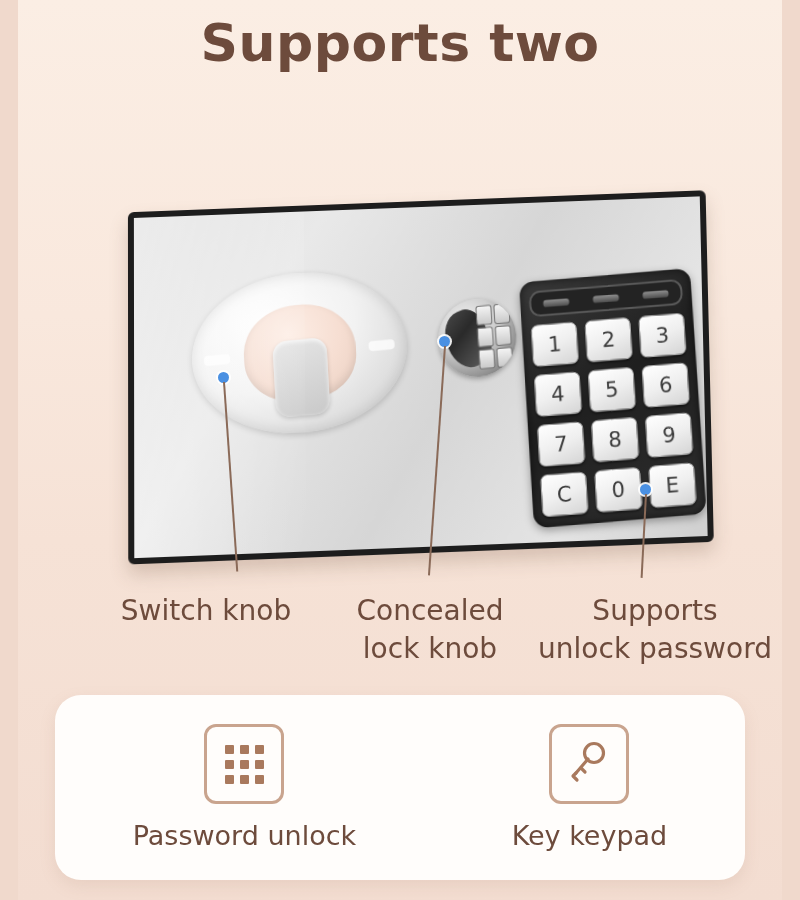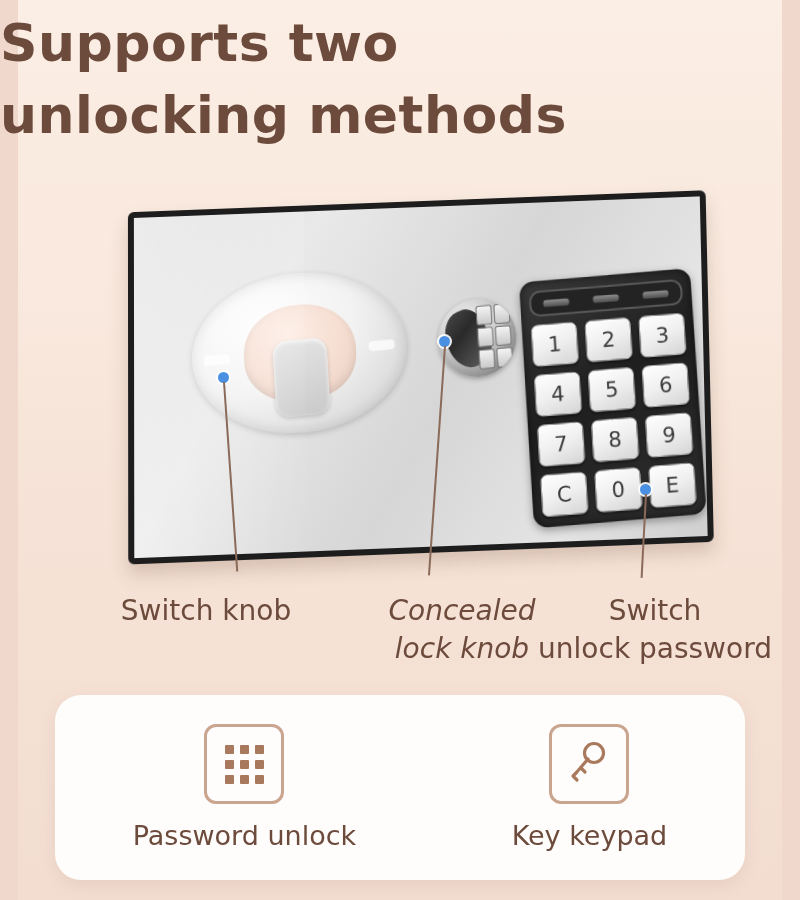--- a/index.html
+++ b/index.html
@@ -28,21 +28,21 @@
     background: #f0d9cc;
   }
   .bg-side-l { left: 0; }
   .bg-side-r { right: 0; }
 
   
   .headline {
     position: absolute;
     top: 8px;
     left: 0; right: 0;
-    text-align: left;
+    text-align: center;
     color: #6d4b3c;
     font-family: "DejaVu Sans", sans-serif;
     font-weight: bold;
     font-size: 52px;
     line-height: 1.38;
     letter-spacing: 0.5px;
   }
   .headline .line { display: block; }
 
   
@@ -242,21 +242,21 @@
   }
   .cap {
     position: absolute;
     color: #6d4b3c;
     font-size: 28px;
     line-height: 1.35;
     text-align: center;
     font-family: "DejaVu Sans", sans-serif;
   }
   .cap-1 { left: 96px;  width: 220px; }
-  .cap-2 { left: 362px; width: 200px; font-style: italic; }
+  .cap-2 { left: 330px; width: 200px; }
   .cap-3 { left: 530px; width: 250px; }
 
   
   .card {
     position: absolute;
     left: 55px;
     top: 695px;
     width: 690px;
     height: 185px;
     background: #fffdfb;
@@ -302,21 +302,20 @@
 </style>
 </head>
 <body>
 
 <div class="bg"></div>
 <div class="bg-side-l"></div>
 <div class="bg-side-r"></div>
 
 <div class="headline">
   <span class="line">Supports two</span>
-  <span class="line">unlocking methods</span>
 </div>
 
 <div class="photo">
 
   <div class="door">
 
     <div class="knob-plate">
       <div class="knob-inner">
         <div class="knob-stub"></div>
       </div>
@@ -371,21 +370,21 @@
 
 <div class="captions">
   <div class="cap cap-1">
     <span>Switch knob</span>
   </div>
   <div class="cap cap-2">
     <span>Concealed</span><br>
     <span>lock knob</span>
   </div>
   <div class="cap cap-3">
-    <span>Switch</span><br>
+    <span>Supports</span><br>
     <span>unlock password</span>
   </div>
 </div>
 
 <div class="card">
 
   <div class="feature">
     <div class="feature-icon">
       <div class="dots-grid">
         <i></i>

